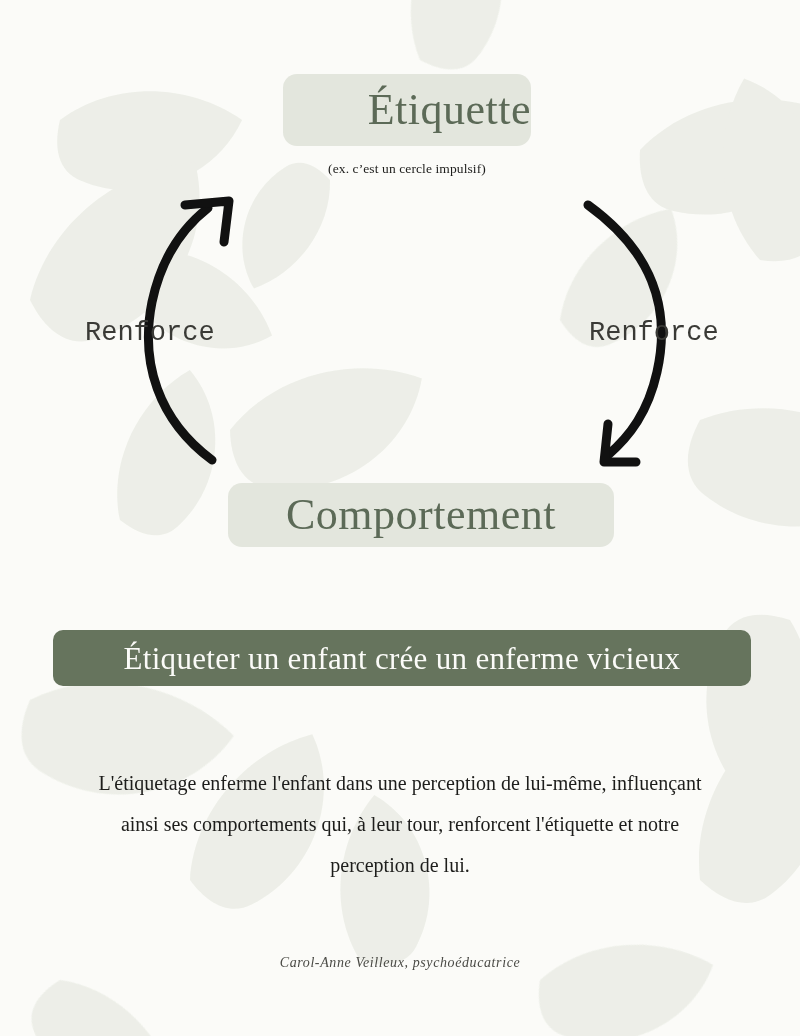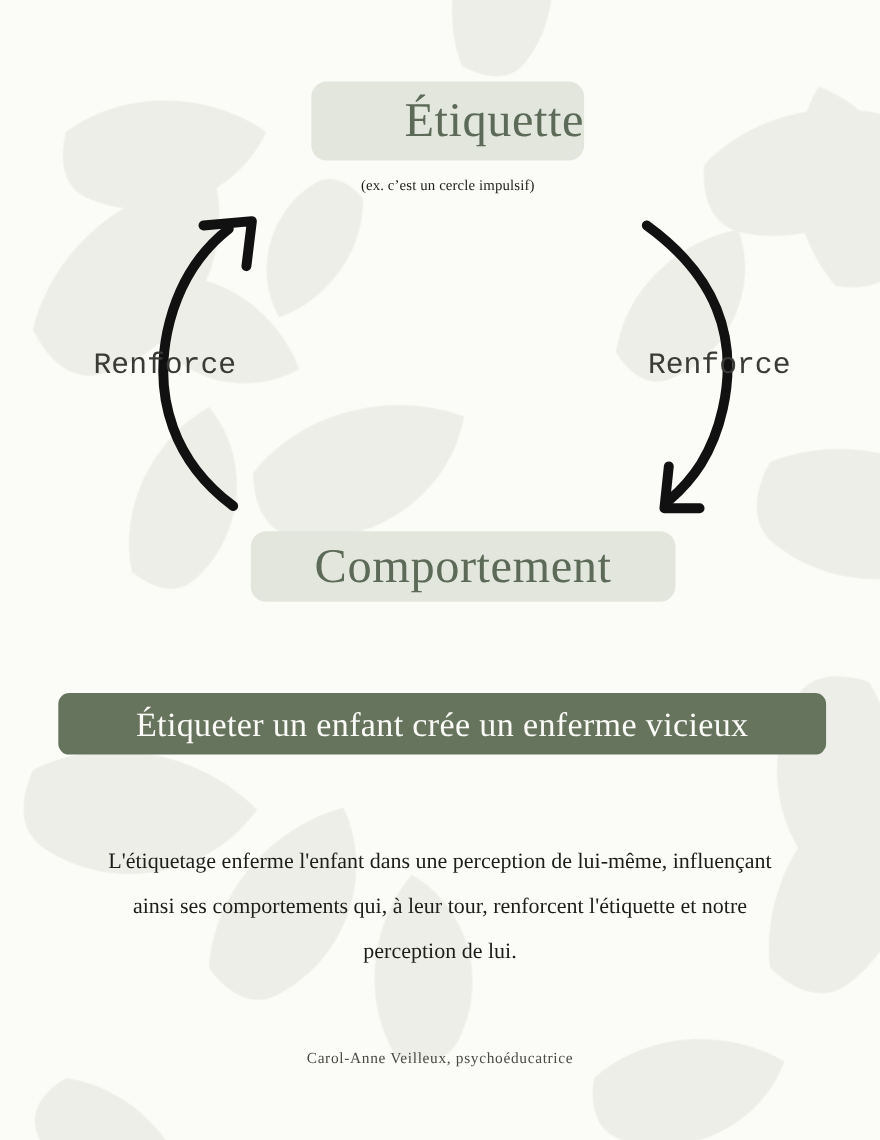--- a/index.html
+++ b/index.html
@@ -135,20 +135,21 @@
 
   
   #signature {
     position: absolute;
     left: 200px;
     top: 955px;
     width: 400px;
     text-align: center;
     font-size: 14px;
     color: #4a4a45;
+    font-style: italic;
     letter-spacing: 0.6px;
   }
 </style>
 </head>
 <body>
 
 <svg id="bg-decor" viewBox="0 0 800 1036" xmlns="http://www.w3.org/2000/svg">
   <defs>
     <g id="leaf-shape">
       <path d="M0,0 C30,-55 95,-80 150,-70 C150,-10 100,40 40,42 C18,43 5,25 0,0 Z"></path>

